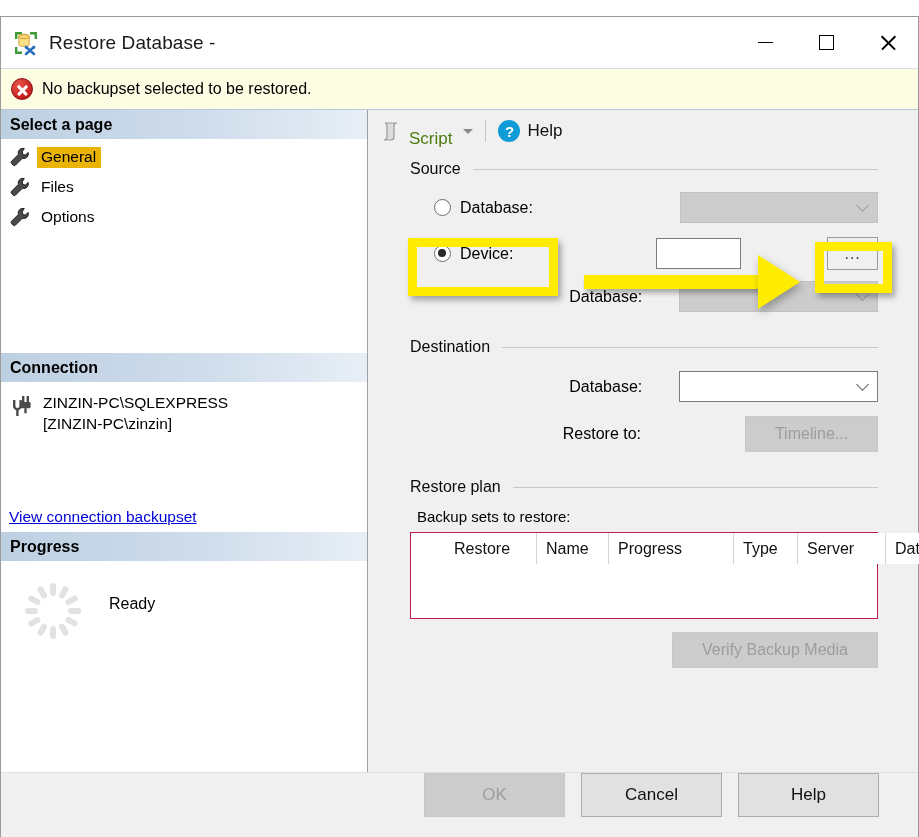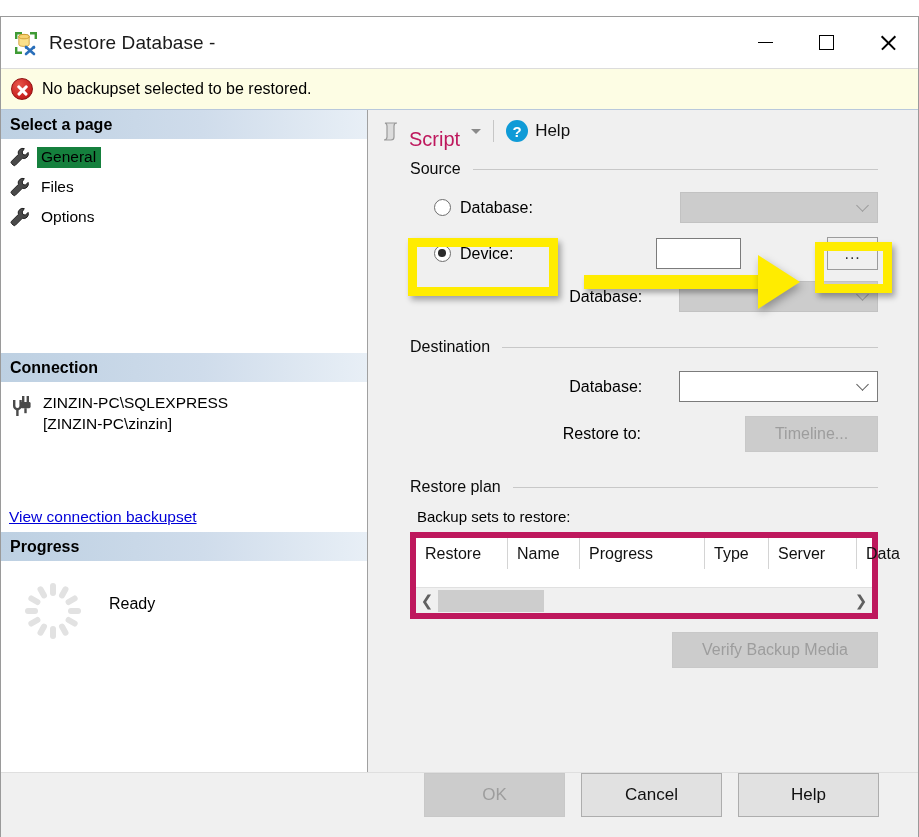--- a/index.html
+++ b/index.html
@@ -109,21 +109,21 @@
     flex: 0 0 auto;
   }
   .page-list { padding-top: 3px; flex: 0 0 auto; }
   .page-item {
     height: 30px;
     display: flex; align-items: center;
     padding-left: 8px;
     font-size: 15.5px;
   }
   .page-item .lbl { padding: 1px 5px 2px 4px; }
-  .page-item.selected .lbl { background: #15803d; text-align: center; }
+  .page-item.selected .lbl { background: #eab308; text-align: center; }
   .wrench { width: 22px; height: 22px; margin-right: 6px; flex: 0 0 auto; }
 
   .pages-spacer { flex: 1 1 auto; min-height: 0; }
 
   .conn-body {
     padding: 10px 10px 0 8px;
     flex: 0 0 auto;
     min-height: 150px;
     display: flex; flex-direction: column;
   }
@@ -163,21 +163,21 @@
     position: relative;
   }
   .toolbar {
     height: 42px;
     display: flex; align-items: center;
     padding-left: 12px;
     flex: 0 0 auto;
   }
   .tb-item { display: flex; align-items: center; cursor: default; }
   .script-icon { width: 22px; height: 22px; margin-right: 7px; flex: 0 0 auto; }
-  .script-label { font-size: 20px; color: #be185d; margin-top: 16px; }
+  .script-label { font-size: 17px; color: #4d7c0f; margin-top: 16px; }
   .caret-down {
     width: 0; height: 0; margin-left: 11px;
     border-left: 5px solid transparent;
     border-right: 5px solid transparent;
     border-top: 5px solid #8a8a8a;
   }
   .tb-sep { width: 1px; height: 22px; background: #c6c6c6; margin: 0 12px; }
   .help-icon {
     width: 22px; height: 22px; border-radius: 50%;
     background: #0f9bd7; color: #fff;
@@ -234,22 +234,22 @@
   .dots-btn {
     width: 59px; height: 33px;
     border: 1px solid #9c9c9c; background: #f0f0f0;
     display: flex; align-items: center; justify-content: center;
     font-size: 16px; letter-spacing: 1px; color: #333;
     cursor: default;
   }
 
   
   .grid {
-    border: 6px solid #be185d; background: #fff;
-    display: flex; flex-direction: column;
+    border: 1px solid #be185d; background: #fff;
+    display: flex; flex-direction: row; padding-left: 34px;
   }
   .grid-head { display: flex; height: 31px; background: #fff; }
   .grid-head .cell {
     display: flex; align-items: center; padding-left: 9px;
     font-size: 16px; color: #111;
     border-right: 1px solid #d4d4d4;
     overflow: hidden; white-space: nowrap;
     flex: 0 0 auto;
   }
   .grid-body { flex: 1 1 auto; background: #fff; }

